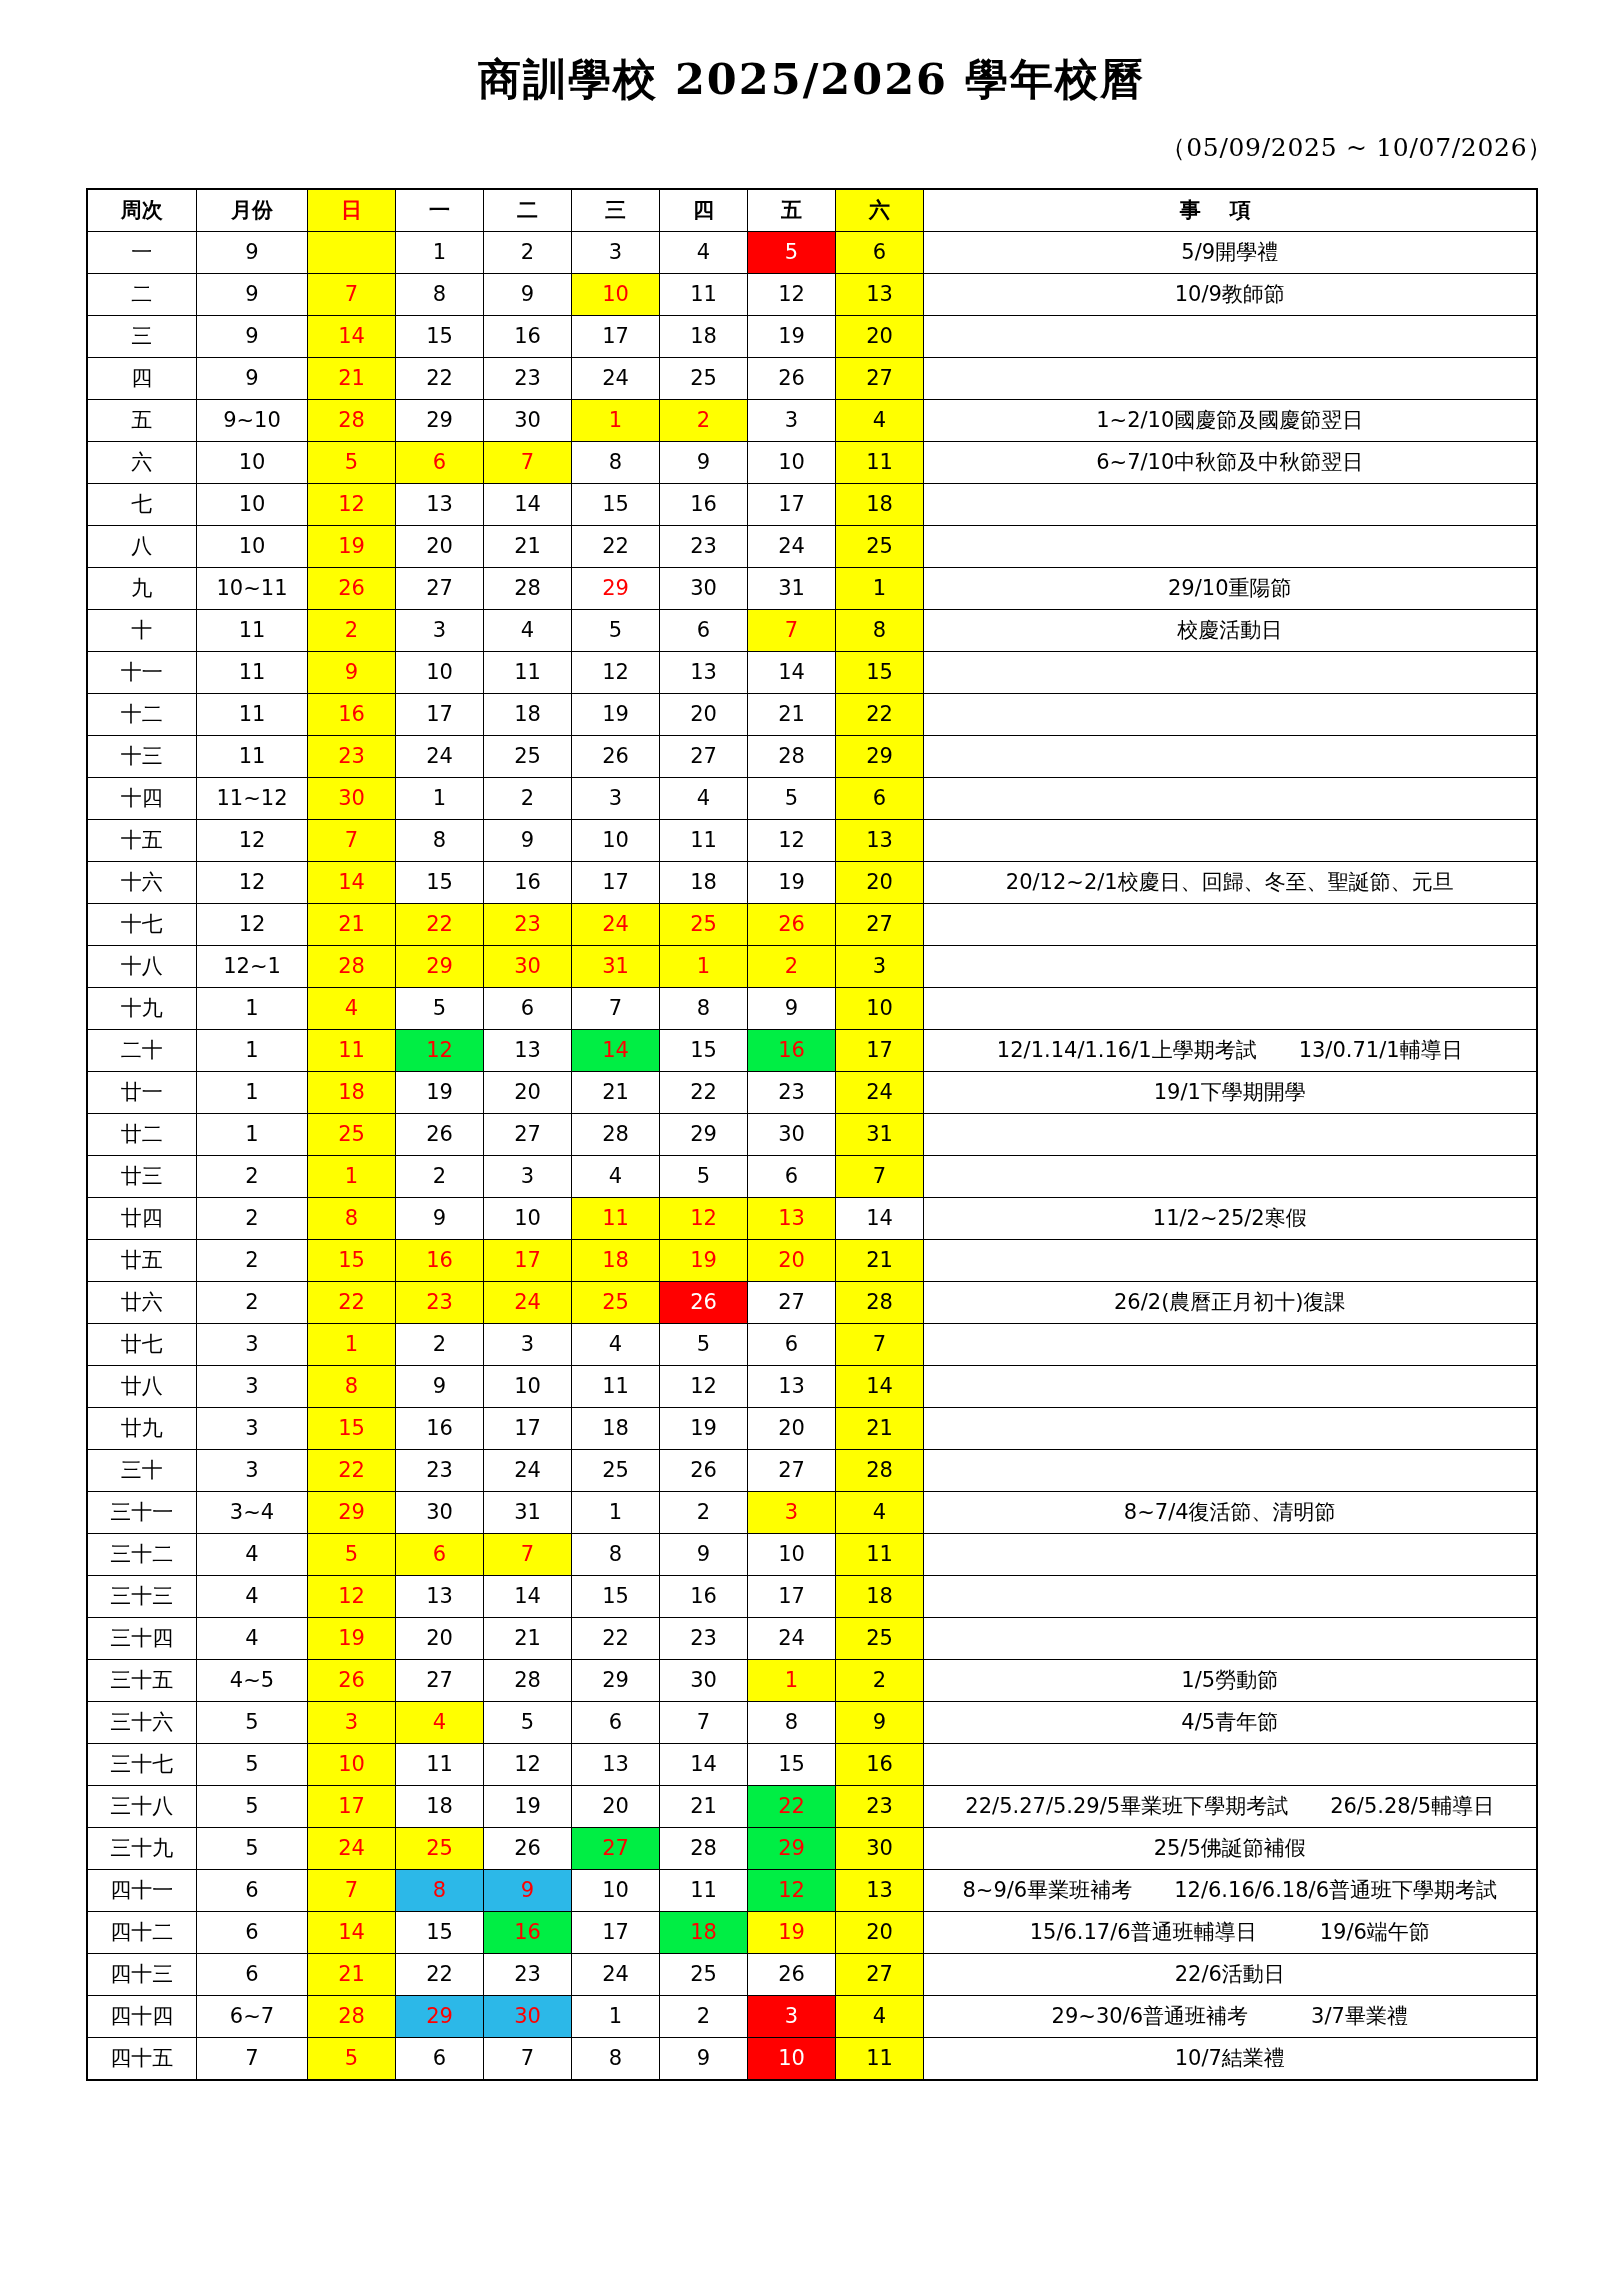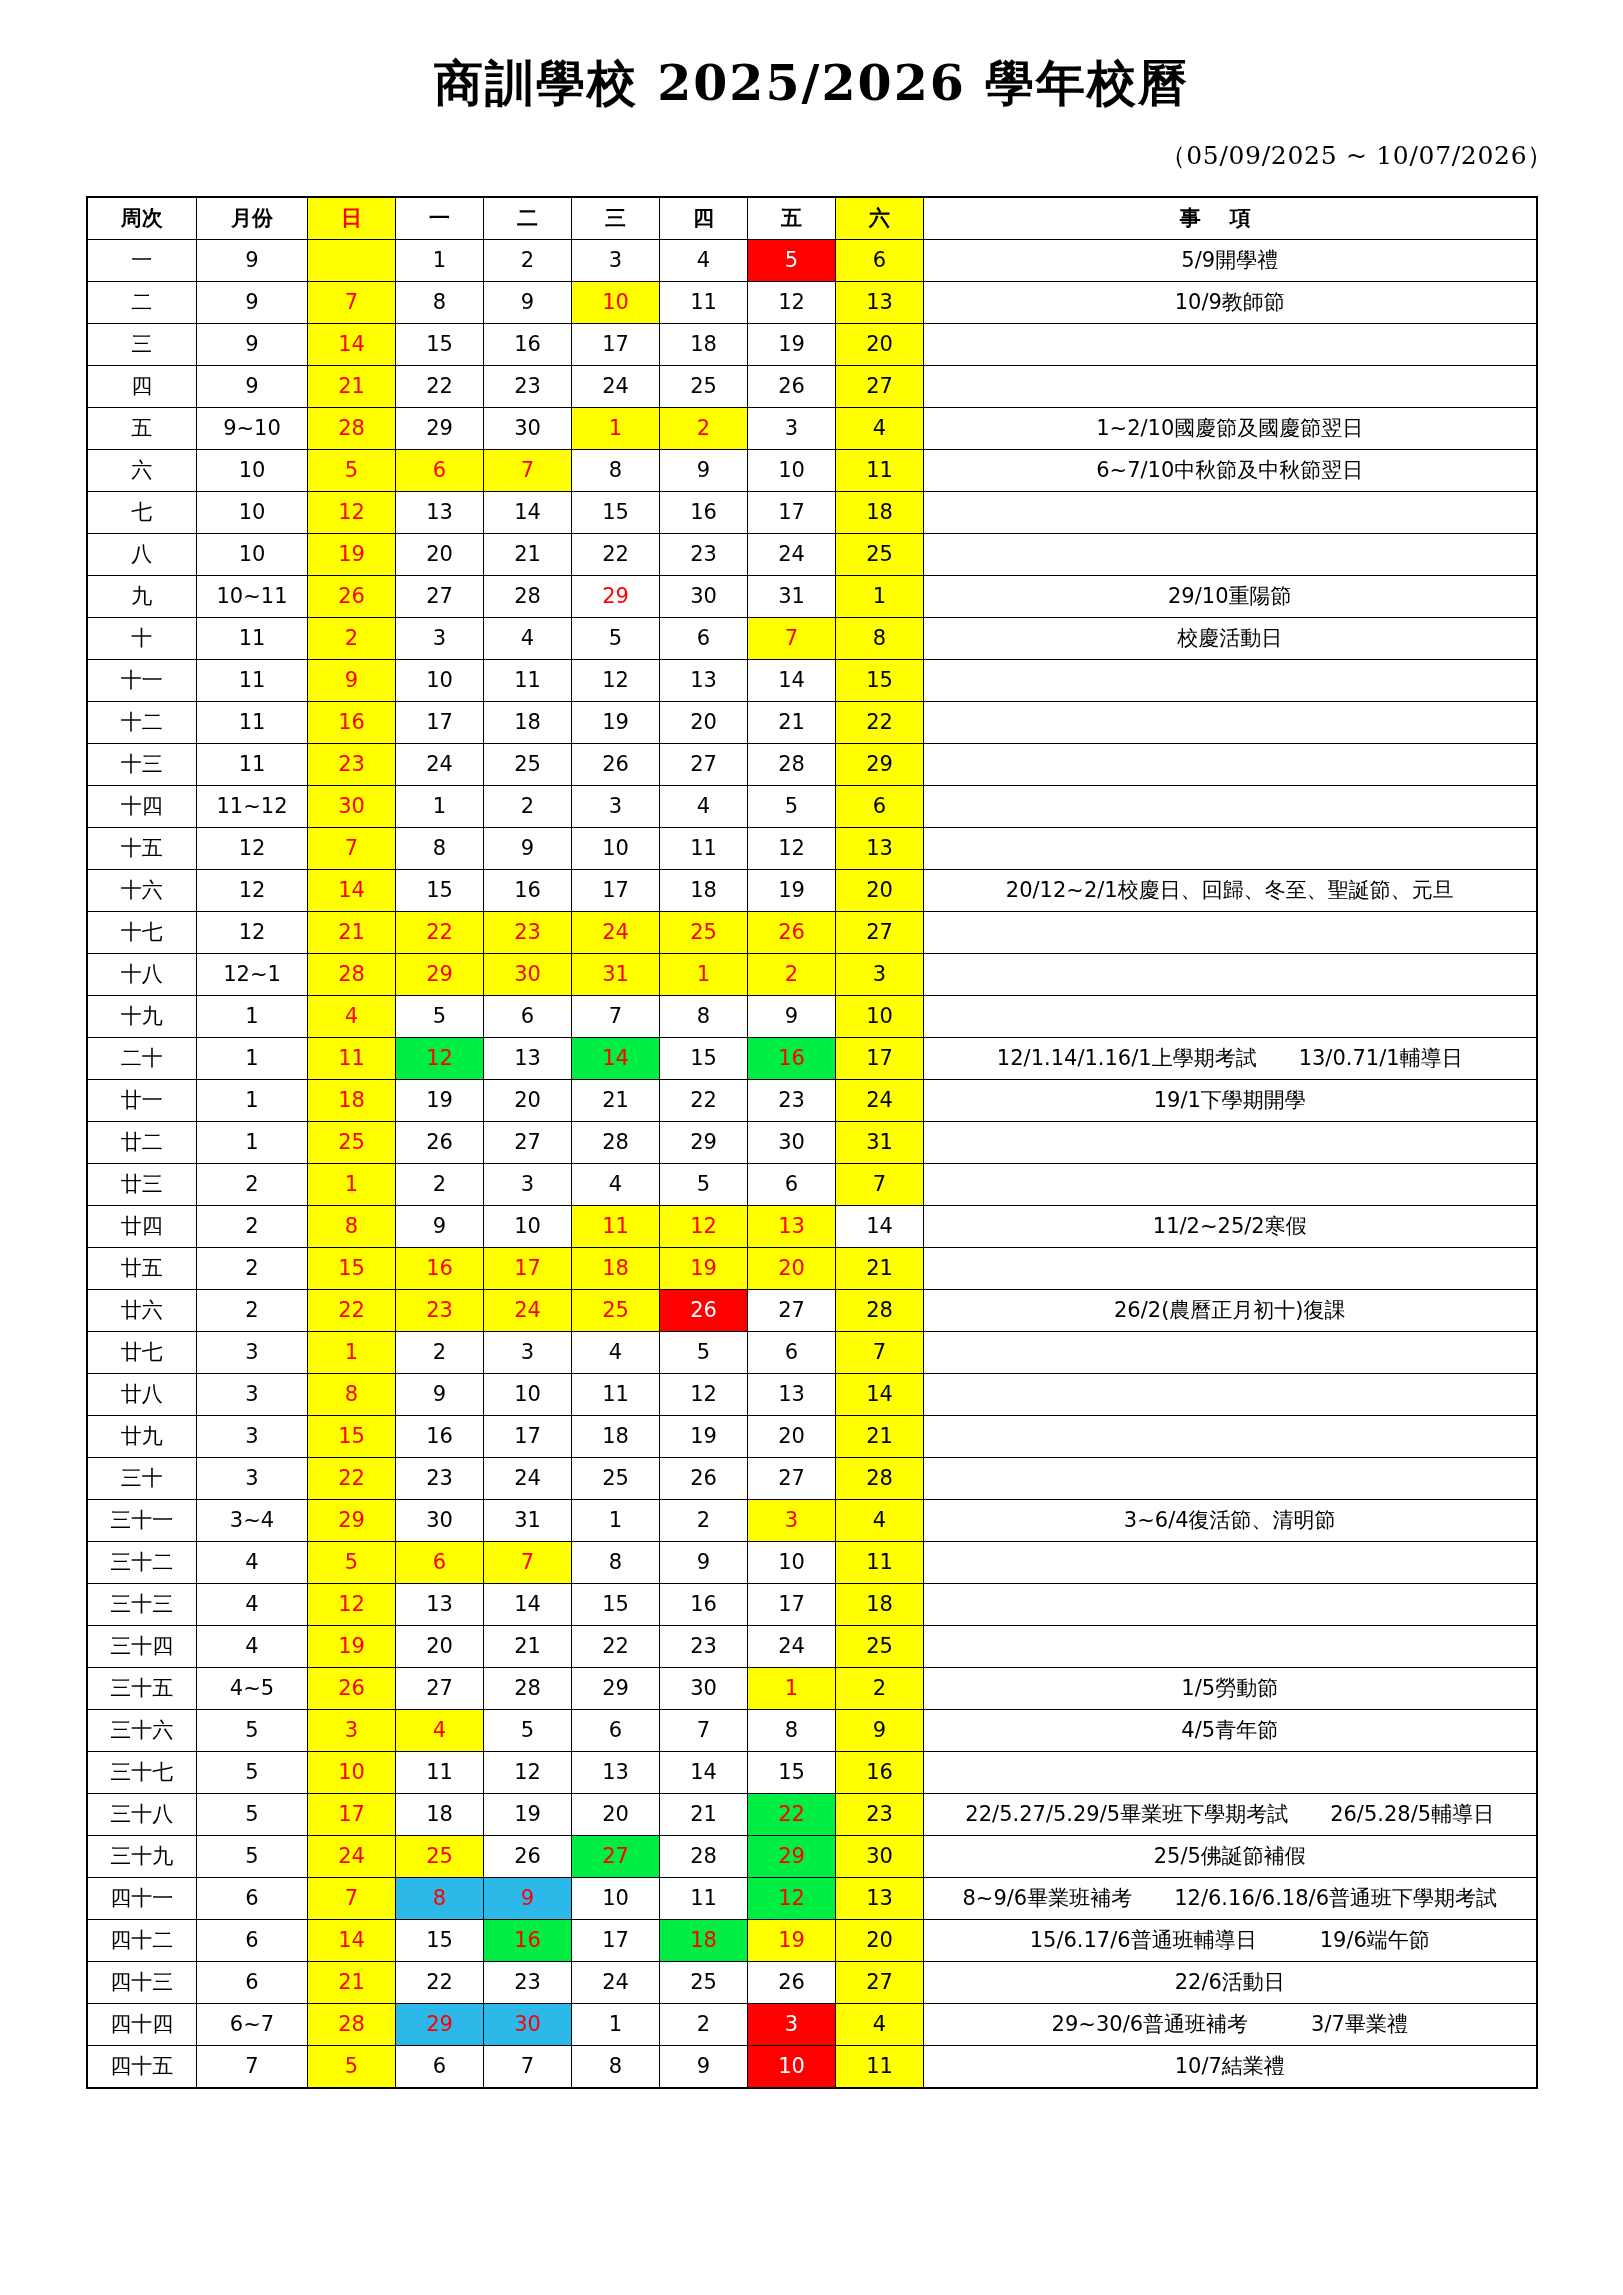--- a/index.html
+++ b/index.html
@@ -17,21 +17,21 @@
   .page {
     width: 1623px;
     height: 2295px;
     box-sizing: border-box;
     padding: 0;
     position: relative;
   }
   .title {
     text-align: center;
     font-family: "DejaVu Serif", "Liberation Serif", serif;
-    font-size: 49px;
+    font-size: 43px;
     font-weight: bold;
     letter-spacing: 2px;
     margin-top: 51px;
   }
   .subtitle {
     text-align: right;
     font-family: "DejaVu Serif", "Liberation Serif", serif;
     font-size: 25px;
     margin-top: 22px;
     padding-right: 70px;
@@ -491,21 +491,21 @@
         <tr>
           <td class="week">三十一</td>
           <td class="month">3~4</td>
           <td class="day bg-yellow fg-red">29</td>
           <td class="day ">30</td>
           <td class="day ">31</td>
           <td class="day ">1</td>
           <td class="day ">2</td>
           <td class="day bg-yellow fg-red">3</td>
           <td class="day bg-yellow">4</td>
-          <td class="note">3~6/4復活節、清明節</td>
+          <td class="note">8~7/4復活節、清明節</td>
         </tr>
         <tr>
           <td class="week">三十二</td>
           <td class="month">4</td>
           <td class="day bg-yellow fg-red">5</td>
           <td class="day bg-yellow fg-red">6</td>
           <td class="day bg-yellow fg-red">7</td>
           <td class="day ">8</td>
           <td class="day ">9</td>
           <td class="day ">10</td>

